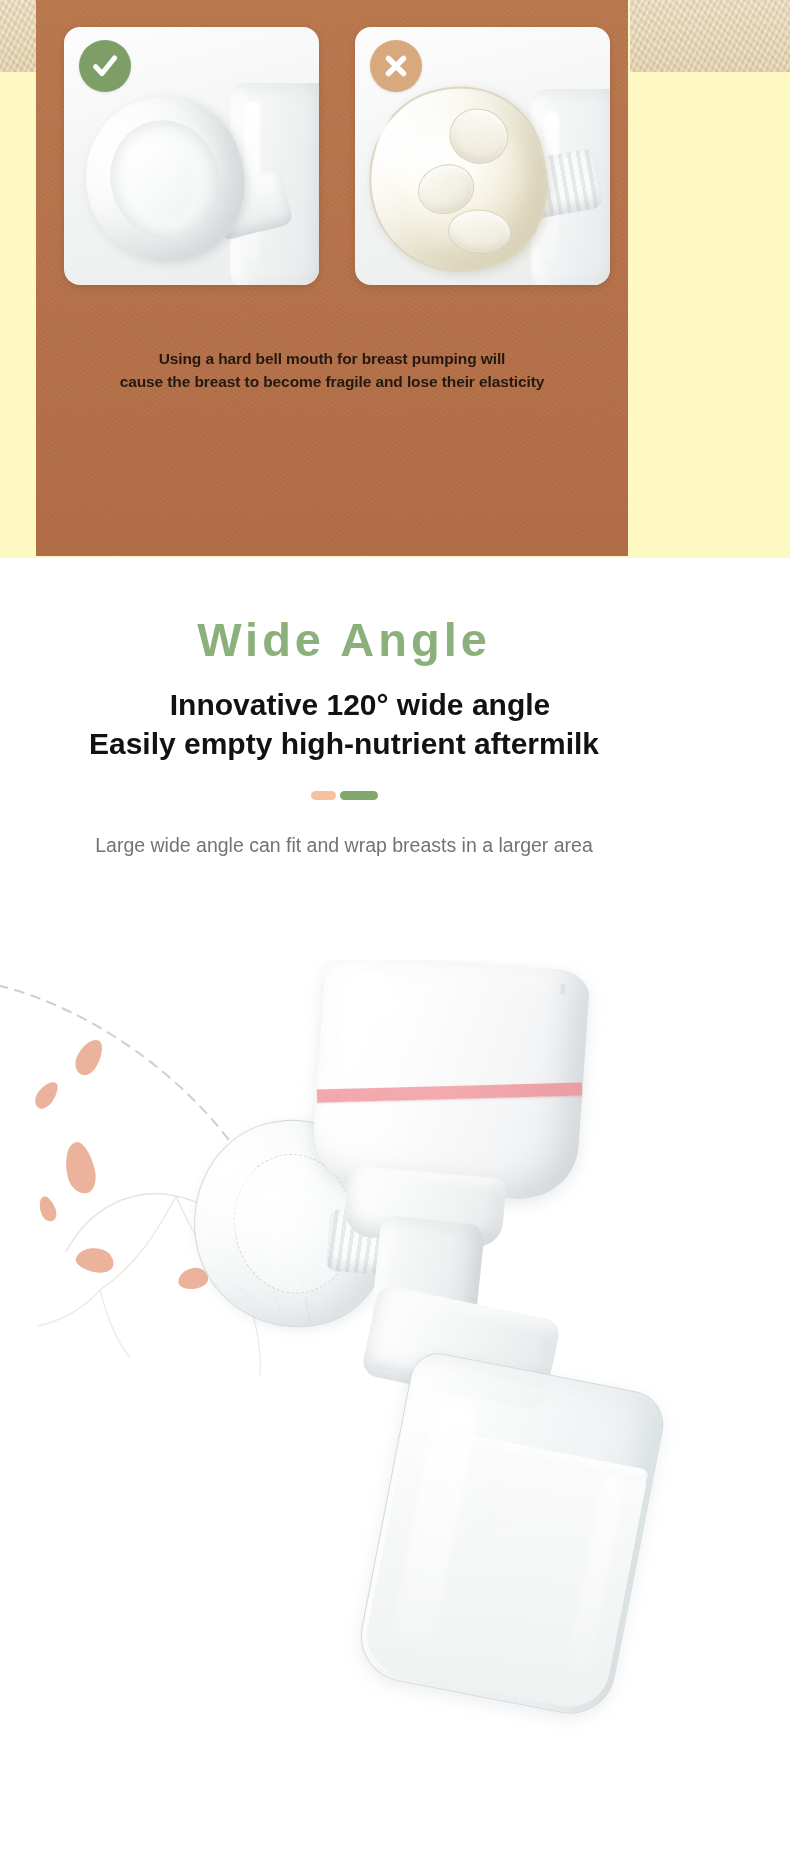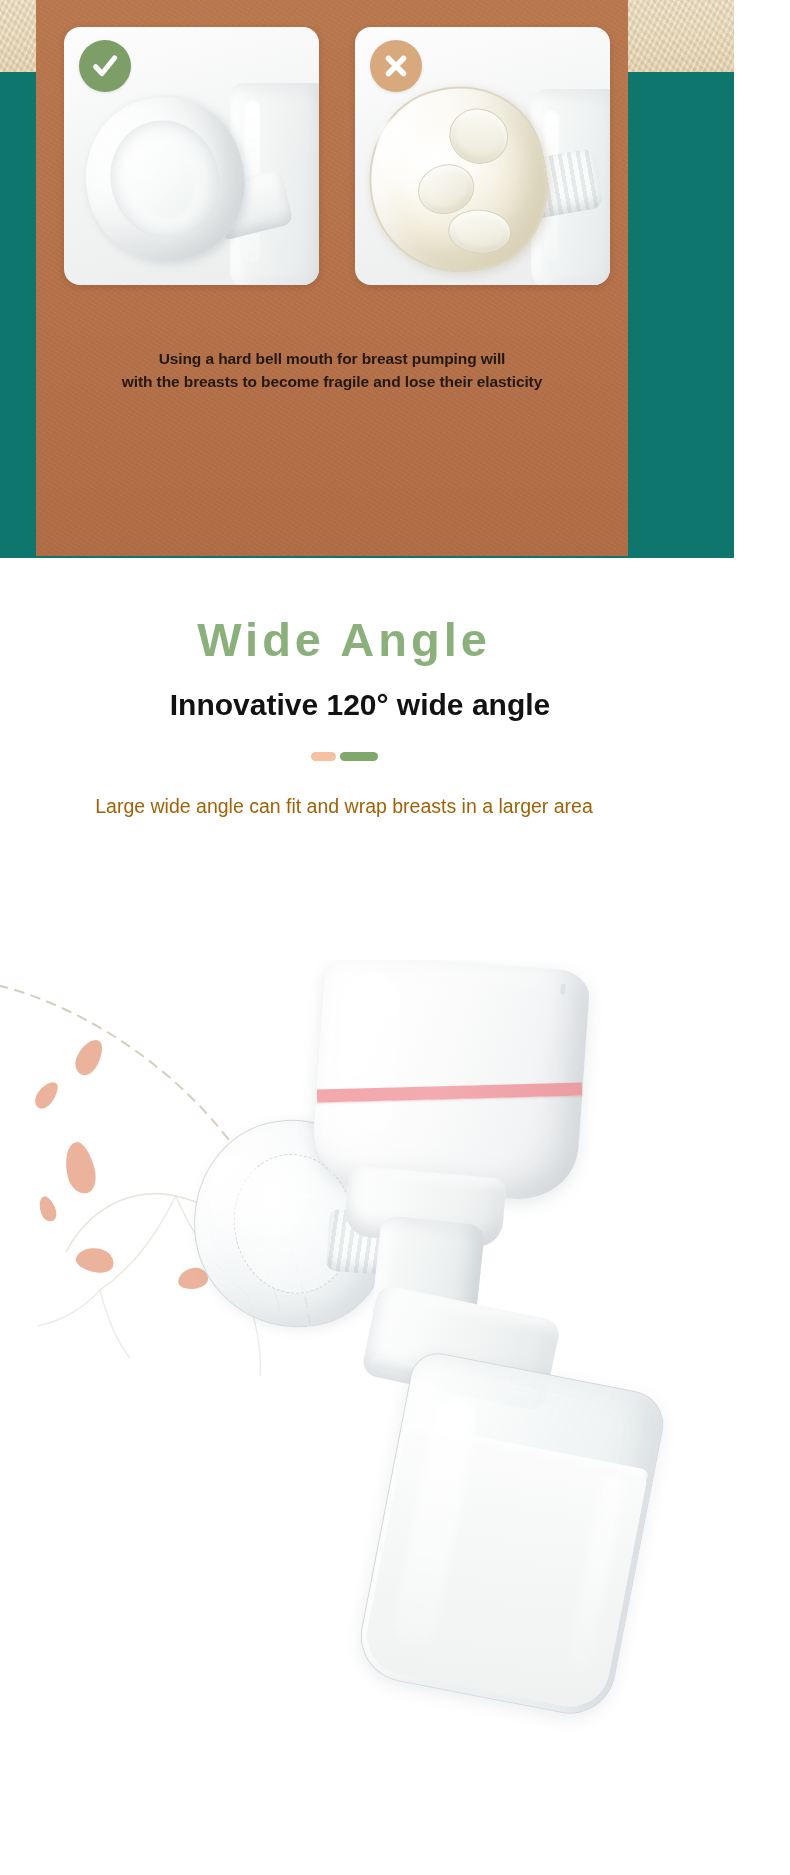--- a/index.html
+++ b/index.html
@@ -6,22 +6,22 @@
   * { margin:0; padding:0; box-sizing:border-box; }
   html,body { background:#ffffff; }
   body {
     width:790px; height:1875px; position:relative; overflow:hidden;
     font-family:"Liberation Sans", sans-serif;
     -webkit-font-smoothing:antialiased;
   }
 
   
   #compare-section{
-    position:absolute; left:0; top:0; width:734px; height:558px;
-    background:#0f766e;
+    position:absolute; left:0; top:0; width:790px; height:558px;
+    background:#fef9c3;
   }
   .beige-strip{
     position:absolute; top:0; height:72px;
     background:
       repeating-linear-gradient(115deg, rgba(255,255,255,.22) 0 2px, rgba(195,170,130,.16) 2px 5px),
       repeating-linear-gradient(42deg, rgba(255,255,255,.18) 0 3px, rgba(186,160,118,.14) 3px 6px),
       linear-gradient(180deg,#e9dcc0 0%, #e4d5b4 60%, #e0cfa9 100%);
   }
   .beige-strip.left  { left:0;  width:38px; }
   .beige-strip.right { right:0; width:160px; }
@@ -173,21 +173,21 @@
 
   .wa-divider{
     margin:28px auto 0; width:76px; height:9px;
     display:flex; align-items:center; justify-content:center; gap:4px;
   }
   .pill-peach{ width:25px; height:9px; border-radius:5px; background:#f6c1a0; }
   .pill-green{ width:38px; height:9px; border-radius:5px; background:#7fa86a; }
 
   .wa-body{
     text-align:center; margin-top:30px;
-    color:#a16207; font-size:19.5px; line-height:1.60; font-weight:400;
+    color:#737373; font-size:19.5px; line-height:1.60; font-weight:400;
   }
   .wa-body div{ white-space:nowrap; }
 
   
   #hero-section{
     position:absolute; left:0; top:960px; width:790px; height:915px;
     background:#ffffff; overflow:hidden;
   }
   .hero-art{ position:absolute; inset:0; }
 
@@ -371,32 +371,33 @@
           <svg viewBox="0 0 24 24" aria-hidden="true">
             <path d="M6 6 L18 18 M18 6 L6 18" fill="none" stroke="#ffffff" stroke-width="4.4" stroke-linecap="round"></path>
           </svg>
         </div>
       </div>
 
     </div>
 
     <div class="compare-caption">
       <div>Using a hard bell mouth for breast pumping will</div>
-      <div>with the breasts to become fragile and lose their elasticity</div>
+      <div>cause the breast to become fragile and lose their elasticity</div>
     </div>
 
   </div>
 </section>
 
 <section id="wide-angle-section">
 
   <h1 class="wa-title">Wide  Angle</h1>
 
   <div class="wa-sub">
     <div class="l1">Innovative 120° wide angle</div>
+    <div class="l2">Easily empty high-nutrient aftermilk</div>
   </div>
 
   <div class="wa-divider">
     <span class="pill-peach"></span>
     <span class="pill-green"></span>
   </div>
 
   <div class="wa-body">
     <div>Large wide angle can fit and wrap breasts in a larger area</div>
   </div>

